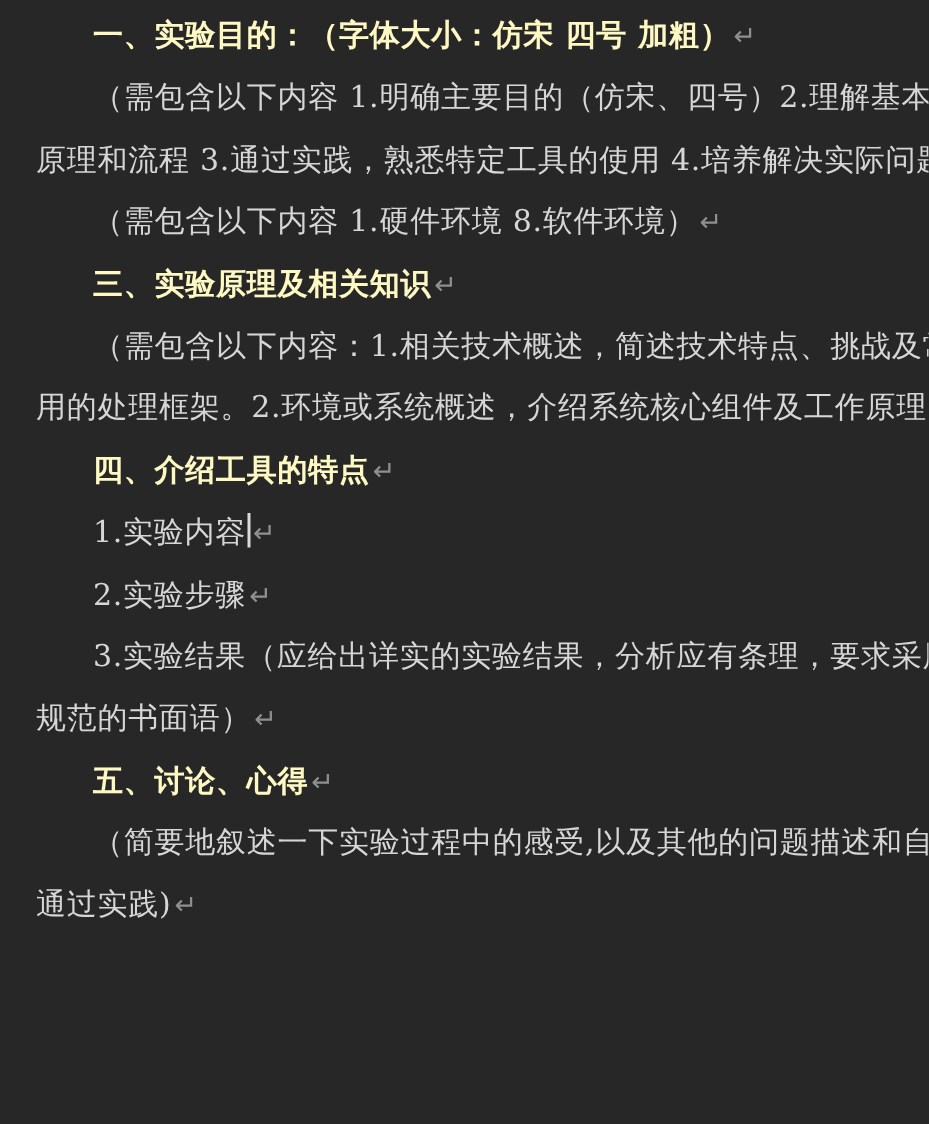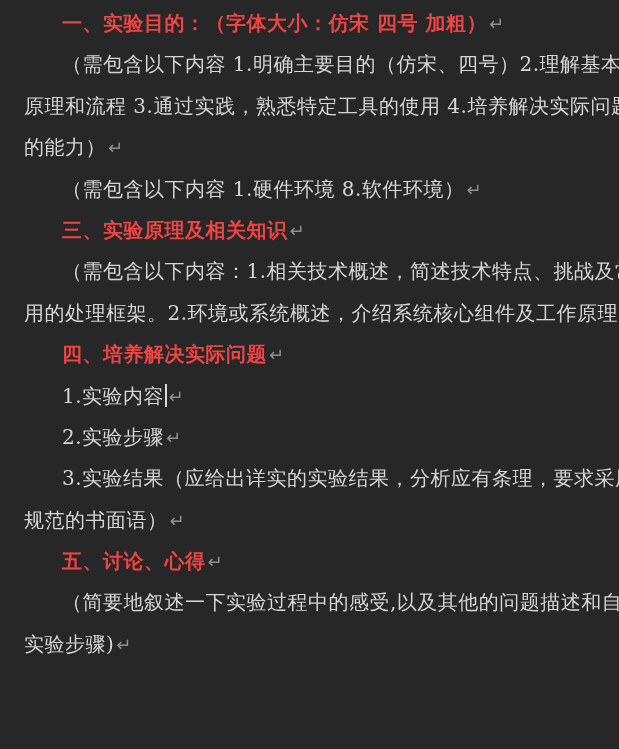--- a/index.html
+++ b/index.html
@@ -26,21 +26,21 @@
   .line {
     white-space: pre;
     height: 41.4px;
     overflow: visible;
   }
   .indent {
     padding-left: 38px;
   }
   .heading .line-text {
     font-weight: bold;
-    color: #ef4444;
+    color: #fef9c3;
     text-align: center;
   }
   .line-text {
     letter-spacing: 0.5px;
   }
   .mark {
     color: #8f8f8f;
     font-family: "DejaVu Sans", "Liberation Sans", sans-serif;
     font-size: 18px;
     font-weight: normal;
@@ -60,39 +60,38 @@
 
 <div class="page">
 
   <div class="block heading">
     <div class="line indent"><span class="line-text">一、实验目的：（字体大小：仿宋 四号 加粗）</span><span class="mark">↵</span></div>
   </div>
 
   <div class="block body">
     <div class="line indent"><span class="line-text">（需包含以下内容 1.明确主要目的（仿宋、四号）2.理解基本</span></div>
     <div class="line"><span class="line-text">原理和流程 3.通过实践，熟悉特定工具的使用 4.培养解决实际问题</span></div>
-    <div class="line"><span class="line-text">的能力）</span><span class="mark">↵</span></div>
   </div>
 
 
   <div class="block body">
     <div class="line indent"><span class="line-text">（需包含以下内容 1.硬件环境 8.软件环境）</span><span class="mark">↵</span></div>
   </div>
 
   <div class="block heading">
     <div class="line indent"><span class="line-text">三、实验原理及相关知识</span><span class="mark">↵</span></div>
   </div>
 
   <div class="block body">
     <div class="line indent"><span class="line-text">（需包含以下内容：1.相关技术概述，简述技术特点、挑战及常</span></div>
     <div class="line"><span class="line-text">用的处理框架。2.环境或系统概述，介绍系统核心组件及工作原理。</span></div>
   </div>
 
   <div class="block heading">
-    <div class="line indent"><span class="line-text">四、培养解决实际问题</span><span class="mark">↵</span></div>
+    <div class="line indent"><span class="line-text">四、介绍工具的特点</span><span class="mark">↵</span></div>
   </div>
 
   <div class="block body">
     <div class="line indent"><span class="line-text">1.实验内容</span><span class="caret"></span><span class="mark">↵</span></div>
   </div>
 
   <div class="block body">
     <div class="line indent"><span class="line-text">2.实验步骤</span><span class="mark">↵</span></div>
   </div>
 
@@ -100,16 +99,16 @@
     <div class="line indent"><span class="line-text">3.实验结果（应给出详实的实验结果，分析应有条理，要求采用</span></div>
     <div class="line"><span class="line-text">规范的书面语）</span><span class="mark">↵</span></div>
   </div>
 
   <div class="block heading">
     <div class="line indent"><span class="line-text">五、讨论、心得</span><span class="mark">↵</span></div>
   </div>
 
   <div class="block body">
     <div class="line indent"><span class="line-text">（简要地叙述一下实验过程中的感受,以及其他的问题描述和自</span></div>
-    <div class="line"><span class="line-text">实验步骤)</span><span class="mark">↵</span></div>
+    <div class="line"><span class="line-text">通过实践)</span><span class="mark">↵</span></div>
   </div>
 
 </div>
 
 </body></html>

